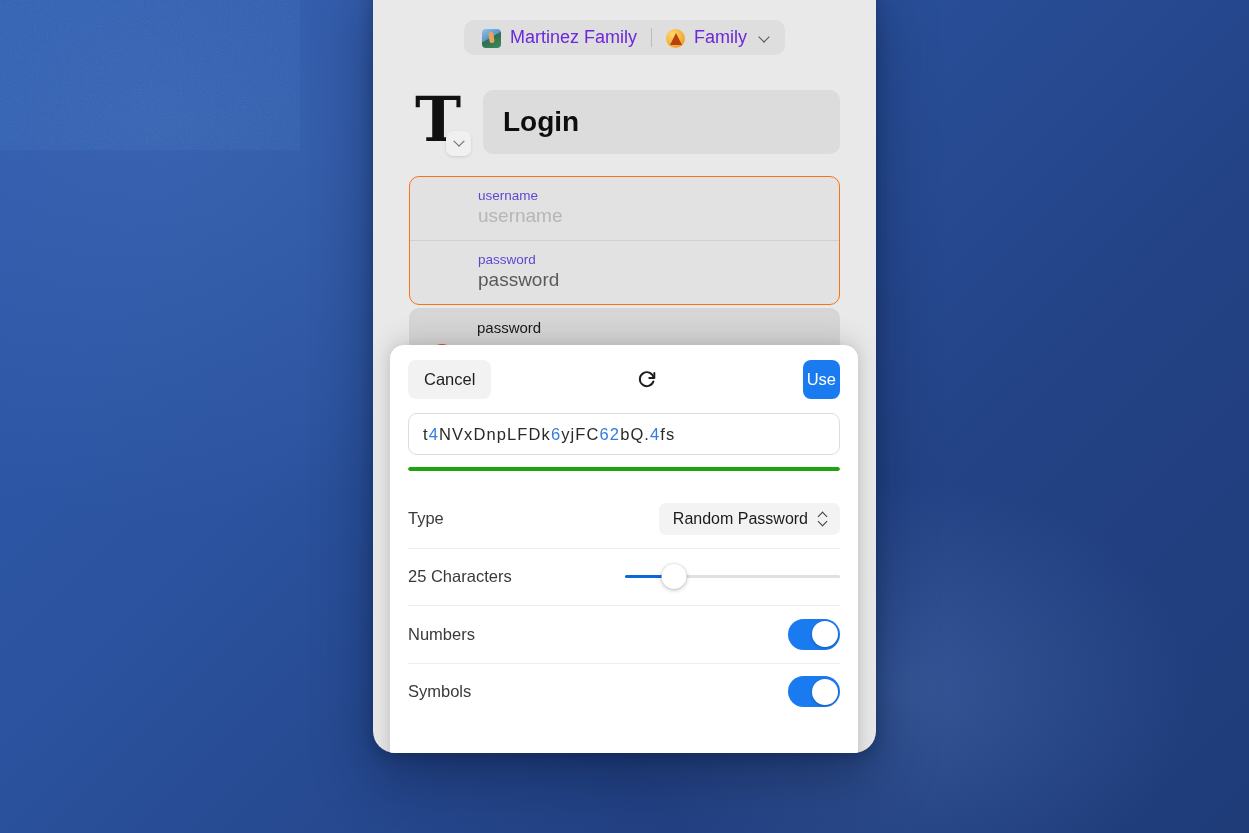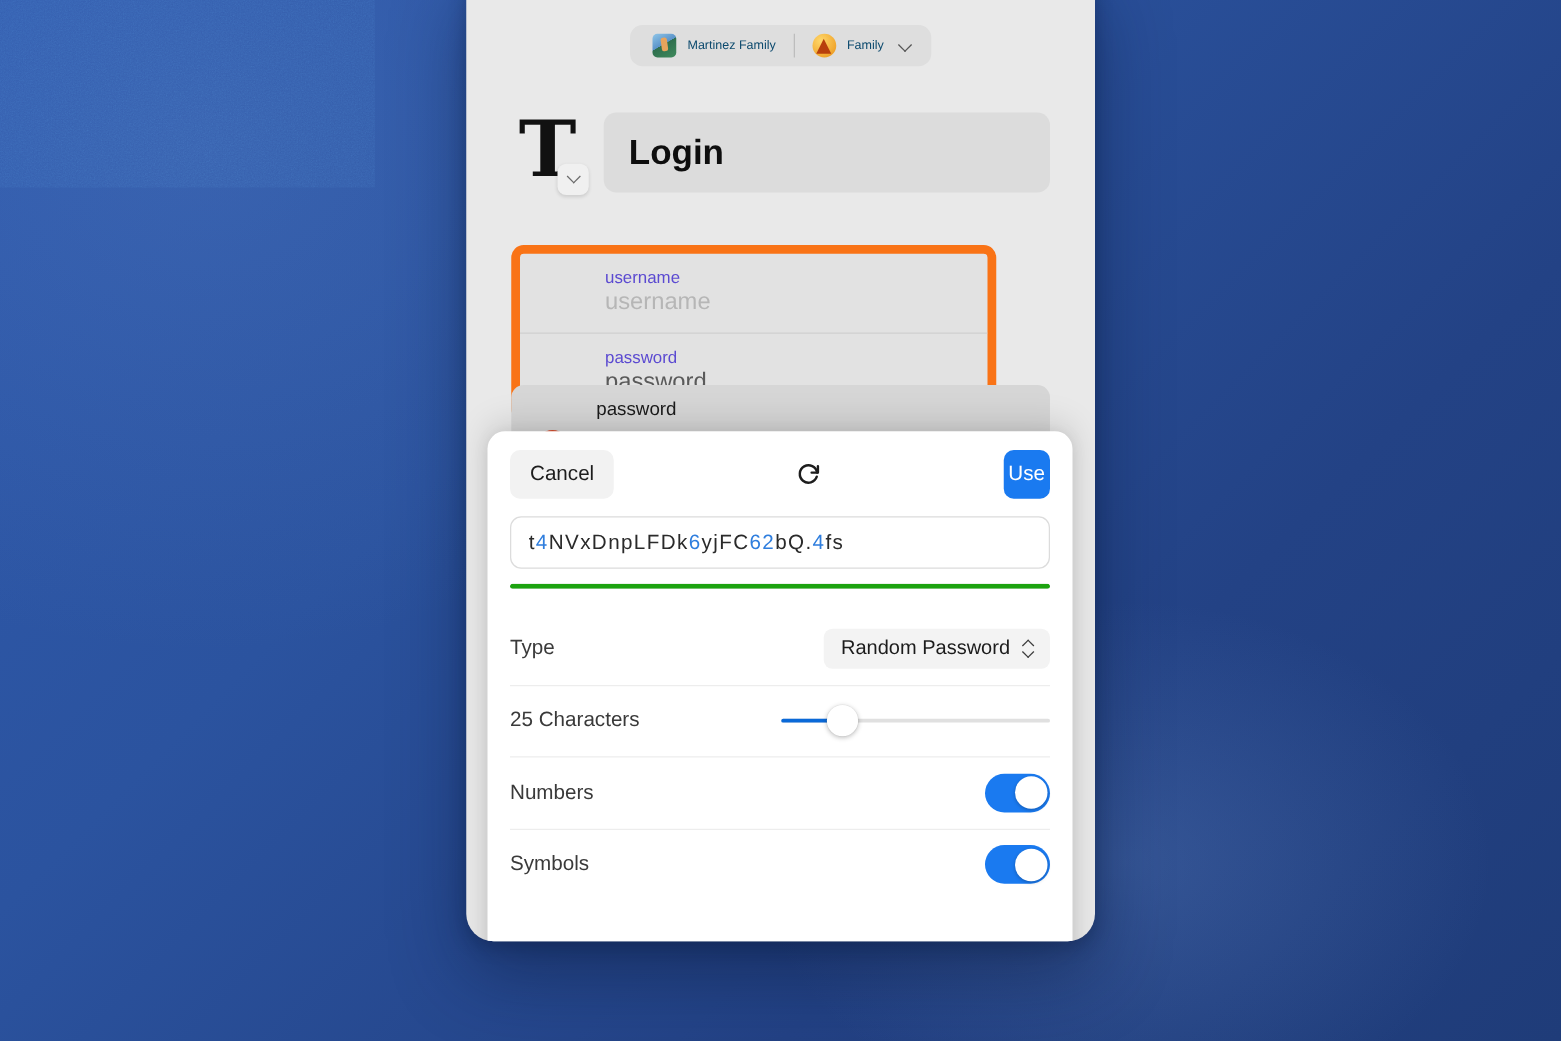--- a/index.html
+++ b/index.html
@@ -54,24 +54,24 @@
   .chipbar {
     display: flex;
     align-items: center;
     gap: 0px;
     background: #dedede;
     border-radius: 10px;
     padding: 7px 14px;
   }
   .chip {
     display: flex;
-    align-items: center;
+    align-items: flex-end;
     gap: 9px;
-    font-size: 10px;
-    color: #0c4a6e;
+    font-size: 18px;
+    color: #6d28d9;
     padding: 0 4px;
   }
   .chip-sep {
     width: 1px;
     height: 19px;
     background: #bdbdbd;
     margin: 0 10px;
   }
   .chip-avatar {
     width: 19px; height: 19px;
@@ -173,24 +173,24 @@
     padding: 16px 20px;
     font-size: 28px;
     font-weight: 700;
     color: #0e0e0e;
   }
 
   
   #cred-card {
     position: absolute;
     left: 36px;
-    top: 224px;
-    width: 388px;
+    top: 204px;
+    width: 431px;
     background: #e2e2e2;
-    border: 7px solid #f97316;
+    border: 1px solid #f97316;
     border-radius: 10px;
     overflow: hidden;
   }
   .cred-row { padding: 11px 18px 13px 68px; }
   .cred-row + .cred-row { border-top: 1px solid #d0d0d0; }
   .cred-label {
     font-size: 13.5px;
     color: #5b4ad1;
     margin-bottom: 2px;
   }

